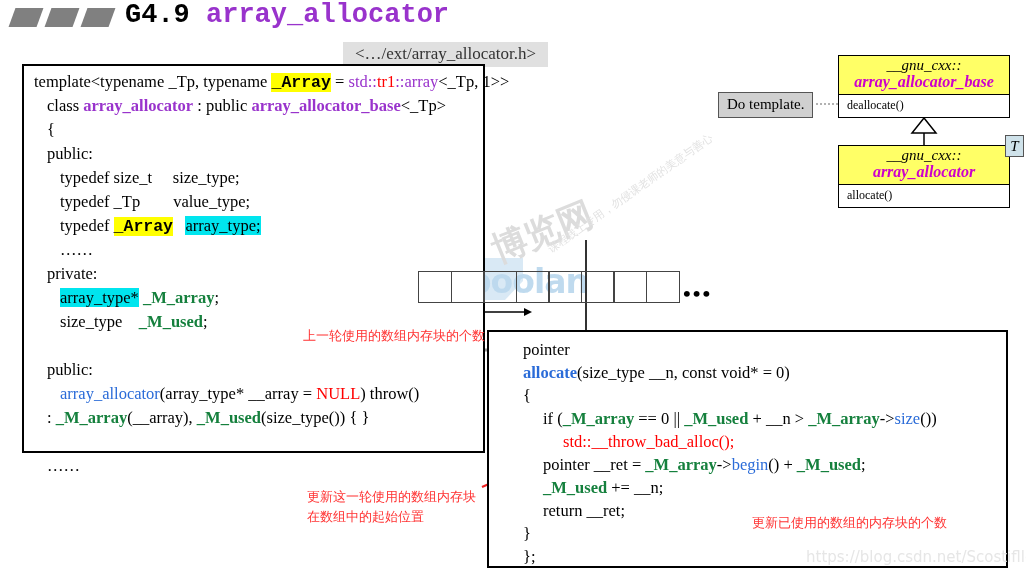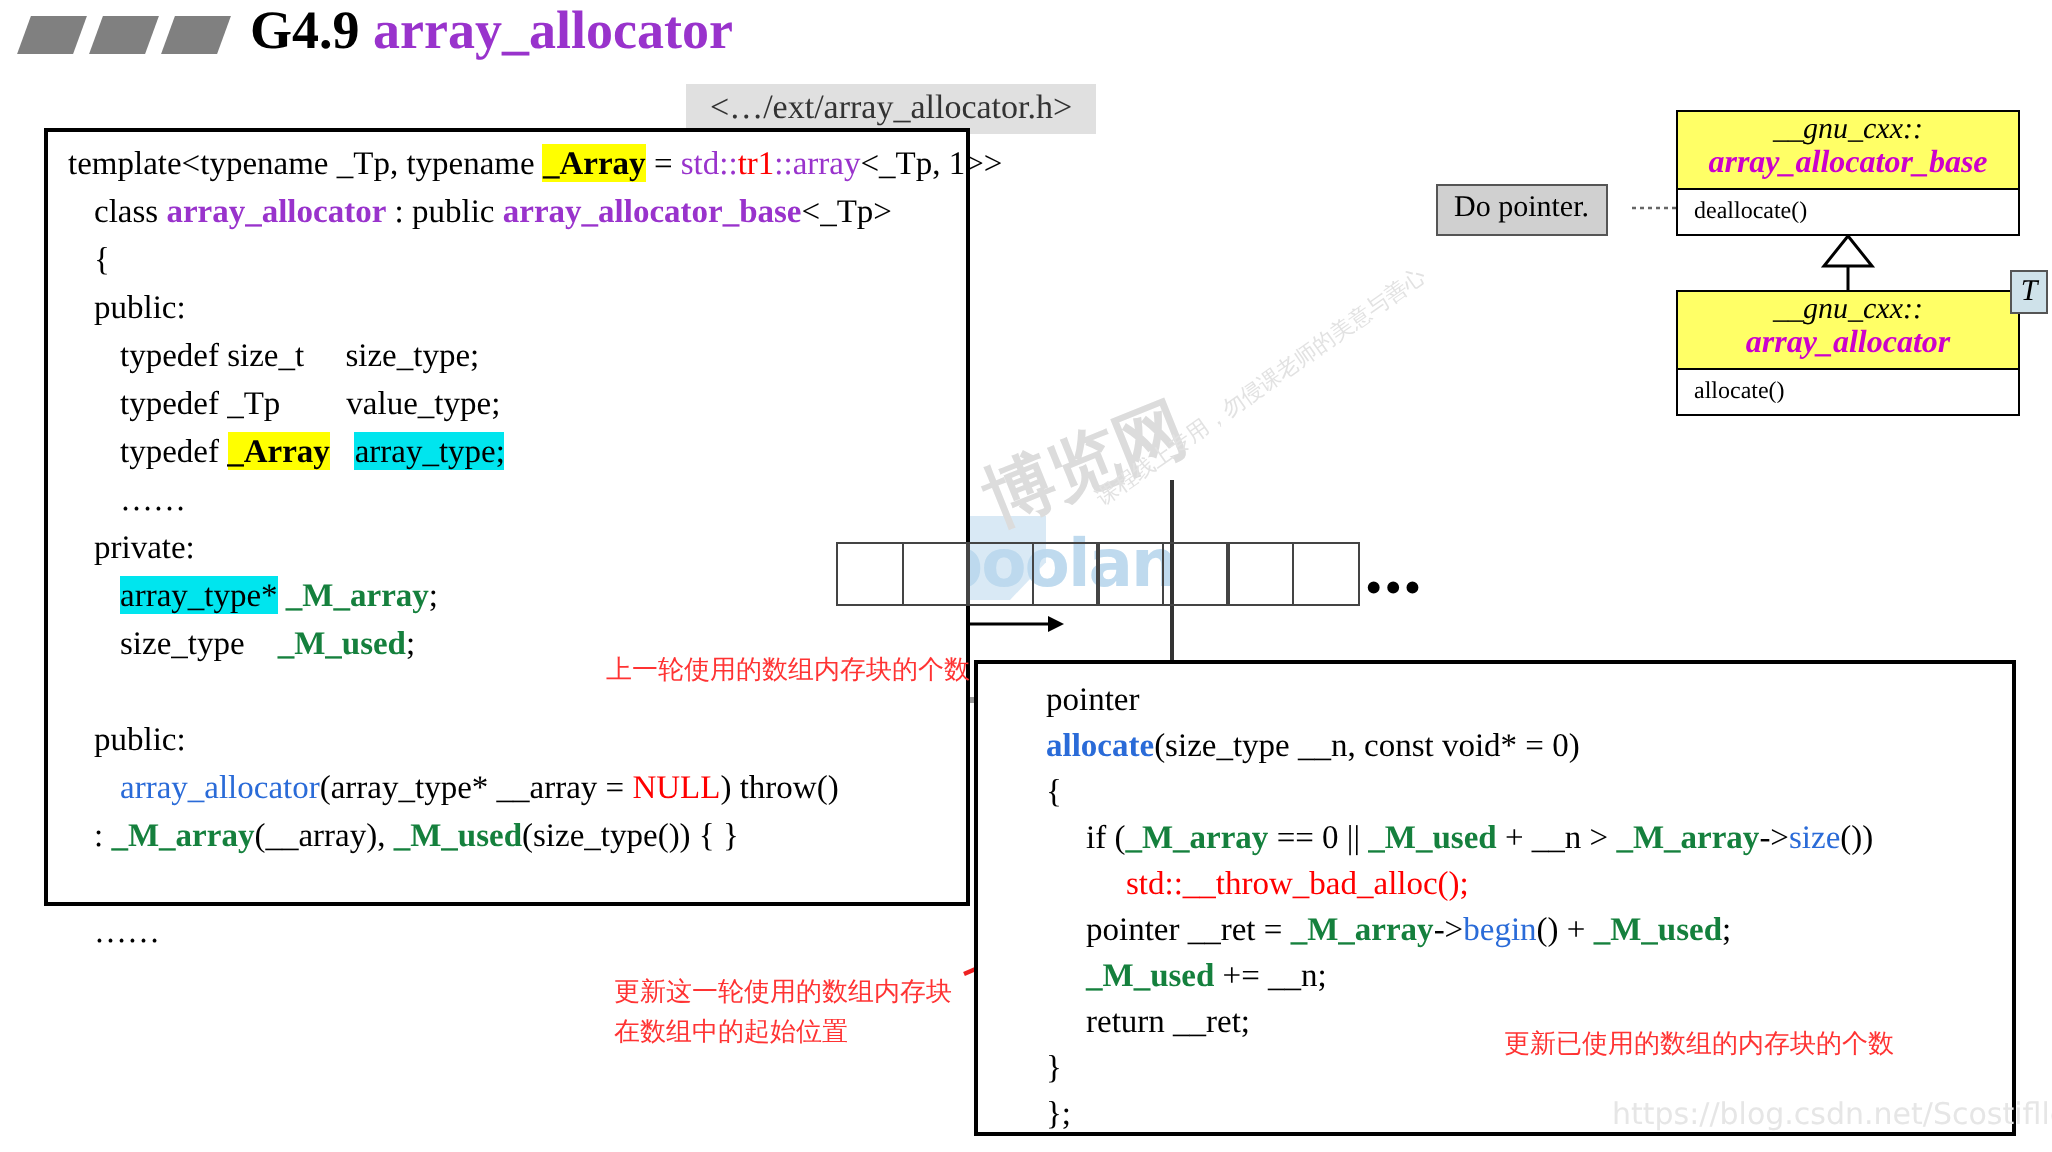--- a/index.html
+++ b/index.html
@@ -7,21 +7,21 @@
   body{
     width:1026px;height:576px;
     background:#ffffff;
     font-family:"Liberation Serif", serif;
     position:relative;
     overflow:hidden;
   }
   .abs{position:absolute;}
 
   
-  #header{left:0;top:0;width:1026px;height:38px;}
+  #header{left:0;top:0;width:1026px;height:38px;font-family:Liberation Mono, monospace;}
   .para-group{left:8px;top:8px;width:110px;height:20px;}
   .para{
     position:absolute;top:0;width:28px;height:19px;
     background:#808080;
     transform:skewX(-20deg);
   }
   .para.p1{left:4px;}
   .para.p2{left:40px;}
   .para.p3{left:76px;}
 
@@ -56,21 +56,21 @@
     font-size:16.5px;
     color:#000000;
     white-space:pre;
     line-height:1;
   }
   .b{font-weight:bold;}
   .purple{color:#9933cc;}
   .red{color:#ff0000;}
   .blue{color:#2a6bd8;}
   .green{color:#15803d;}
-  .hl-yellow{background:#ffff00;}
+  .hl-yellow{background:#ffff00;font-family:Liberation Mono, monospace;}
   .hl-cyan{background:#00e5ee;margin-top:32px;}
 
   
   .uml-box{border:1.5px solid #000000;background:#ffffff;box-sizing:border-box;}
   .uml-head{
     background:#ffff66;
     text-align:center;
     padding:2px 6px 3px 6px;
     line-height:1.05;
     font-size:15px;
@@ -267,21 +267,21 @@
 </div>
 
 <div class="abs uml-box" id="uml-derived">
   <div class="uml-head">
     <div class="ns">__gnu_cxx::</div>
     <div class="cls">array_allocator</div>
   </div>
   <div class="uml-ops">allocate()</div>
 </div>
 
-<div class="abs" id="do-nothing-note">Do pointer.</div>
+<div class="abs" id="do-nothing-note">Do template.</div>
 <div class="abs" id="t-badge">T</div>
 
 <div class="abs" id="alloc-box">
   <div id="alloc-lines" style="padding:10px 10px 0 14px;">
       <div class="codeline" style="height: 23px; padding-left: 20px;"><span class="">pointer</span></div>
       <div class="codeline" style="height: 23px; padding-left: 20px;"><span class="blue b">allocate</span><span class="">(size_type __n, const void* = 0)</span></div>
       <div class="codeline" style="height: 23px; padding-left: 20px;"><span class="">{</span></div>
       <div class="codeline" style="height: 23px; padding-left: 40px;"><span class="">if (</span><span class="green b">_M_array</span><span class=""> == 0 || </span><span class="green b">_M_used</span><span class=""> + __n &gt; </span><span class="green b">_M_array</span><span class="">-&gt;</span><span class="blue">size</span><span class="">())</span></div>
       <div class="codeline" style="height: 23px; padding-left: 60px;"><span class="red">std::__throw_bad_alloc();</span></div>
       <div class="codeline" style="height: 23px; padding-left: 40px;"><span class="">pointer __ret = </span><span class="green b">_M_array</span><span class="">-&gt;</span><span class="blue">begin</span><span class="">() + </span><span class="green b">_M_used</span><span class="">;</span></div>

